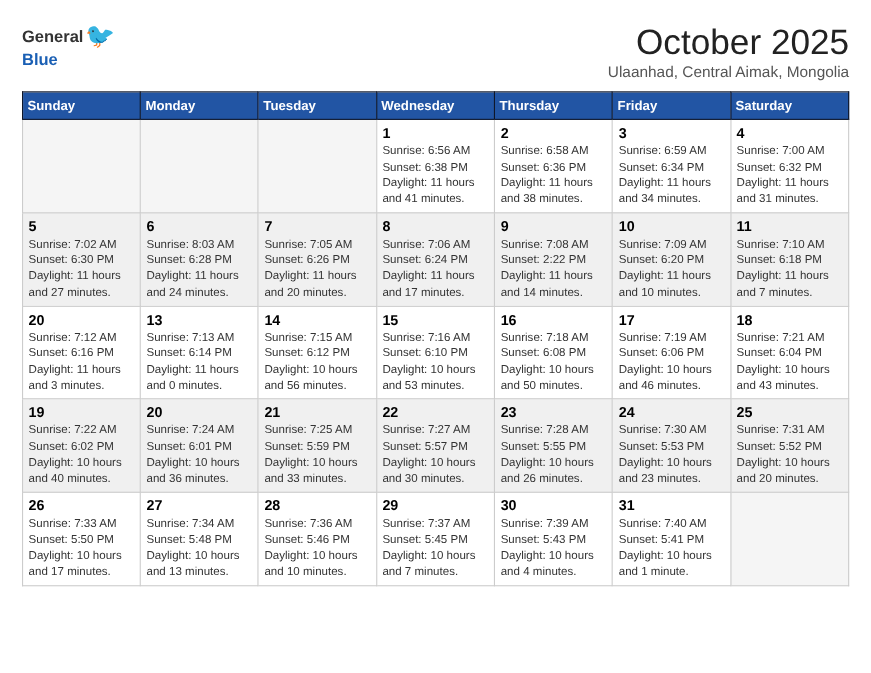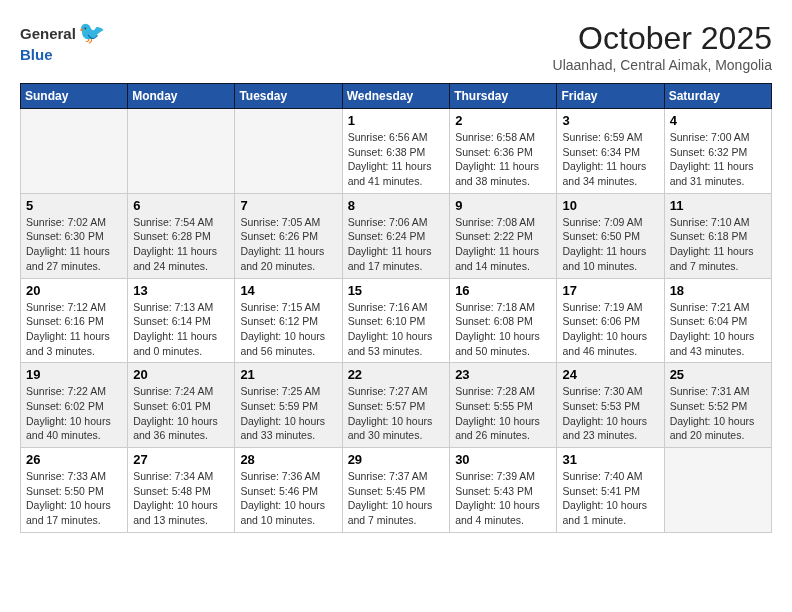--- a/index.html
+++ b/index.html
@@ -162,21 +162,21 @@
       <tr class="row-shade">
         <td>
           <span class="day-number">5</span>
           <div class="day-info">Sunrise: 7:02 AM
 Sunset: 6:30 PM
 Daylight: 11 hours
 and 27 minutes.</div>
         </td>
         <td>
           <span class="day-number">6</span>
-          <div class="day-info">Sunrise: 7:54 AM
+          <div class="day-info">Sunrise: 8:03 AM
 Sunset: 6:28 PM
 Daylight: 11 hours
 and 24 minutes.</div>
         </td>
         <td>
           <span class="day-number">7</span>
           <div class="day-info">Sunrise: 7:05 AM
 Sunset: 6:26 PM
 Daylight: 11 hours
 and 20 minutes.</div>
@@ -191,21 +191,21 @@
         <td>
           <span class="day-number">9</span>
           <div class="day-info">Sunrise: 7:08 AM
 Sunset: 2:22 PM
 Daylight: 11 hours
 and 14 minutes.</div>
         </td>
         <td>
           <span class="day-number">10</span>
           <div class="day-info">Sunrise: 7:09 AM
-Sunset: 6:50 PM
+Sunset: 6:20 PM
 Daylight: 11 hours
 and 10 minutes.</div>
         </td>
         <td>
           <span class="day-number">11</span>
           <div class="day-info">Sunrise: 7:10 AM
 Sunset: 6:18 PM
 Daylight: 11 hours
 and 7 minutes.</div>
         </td>

